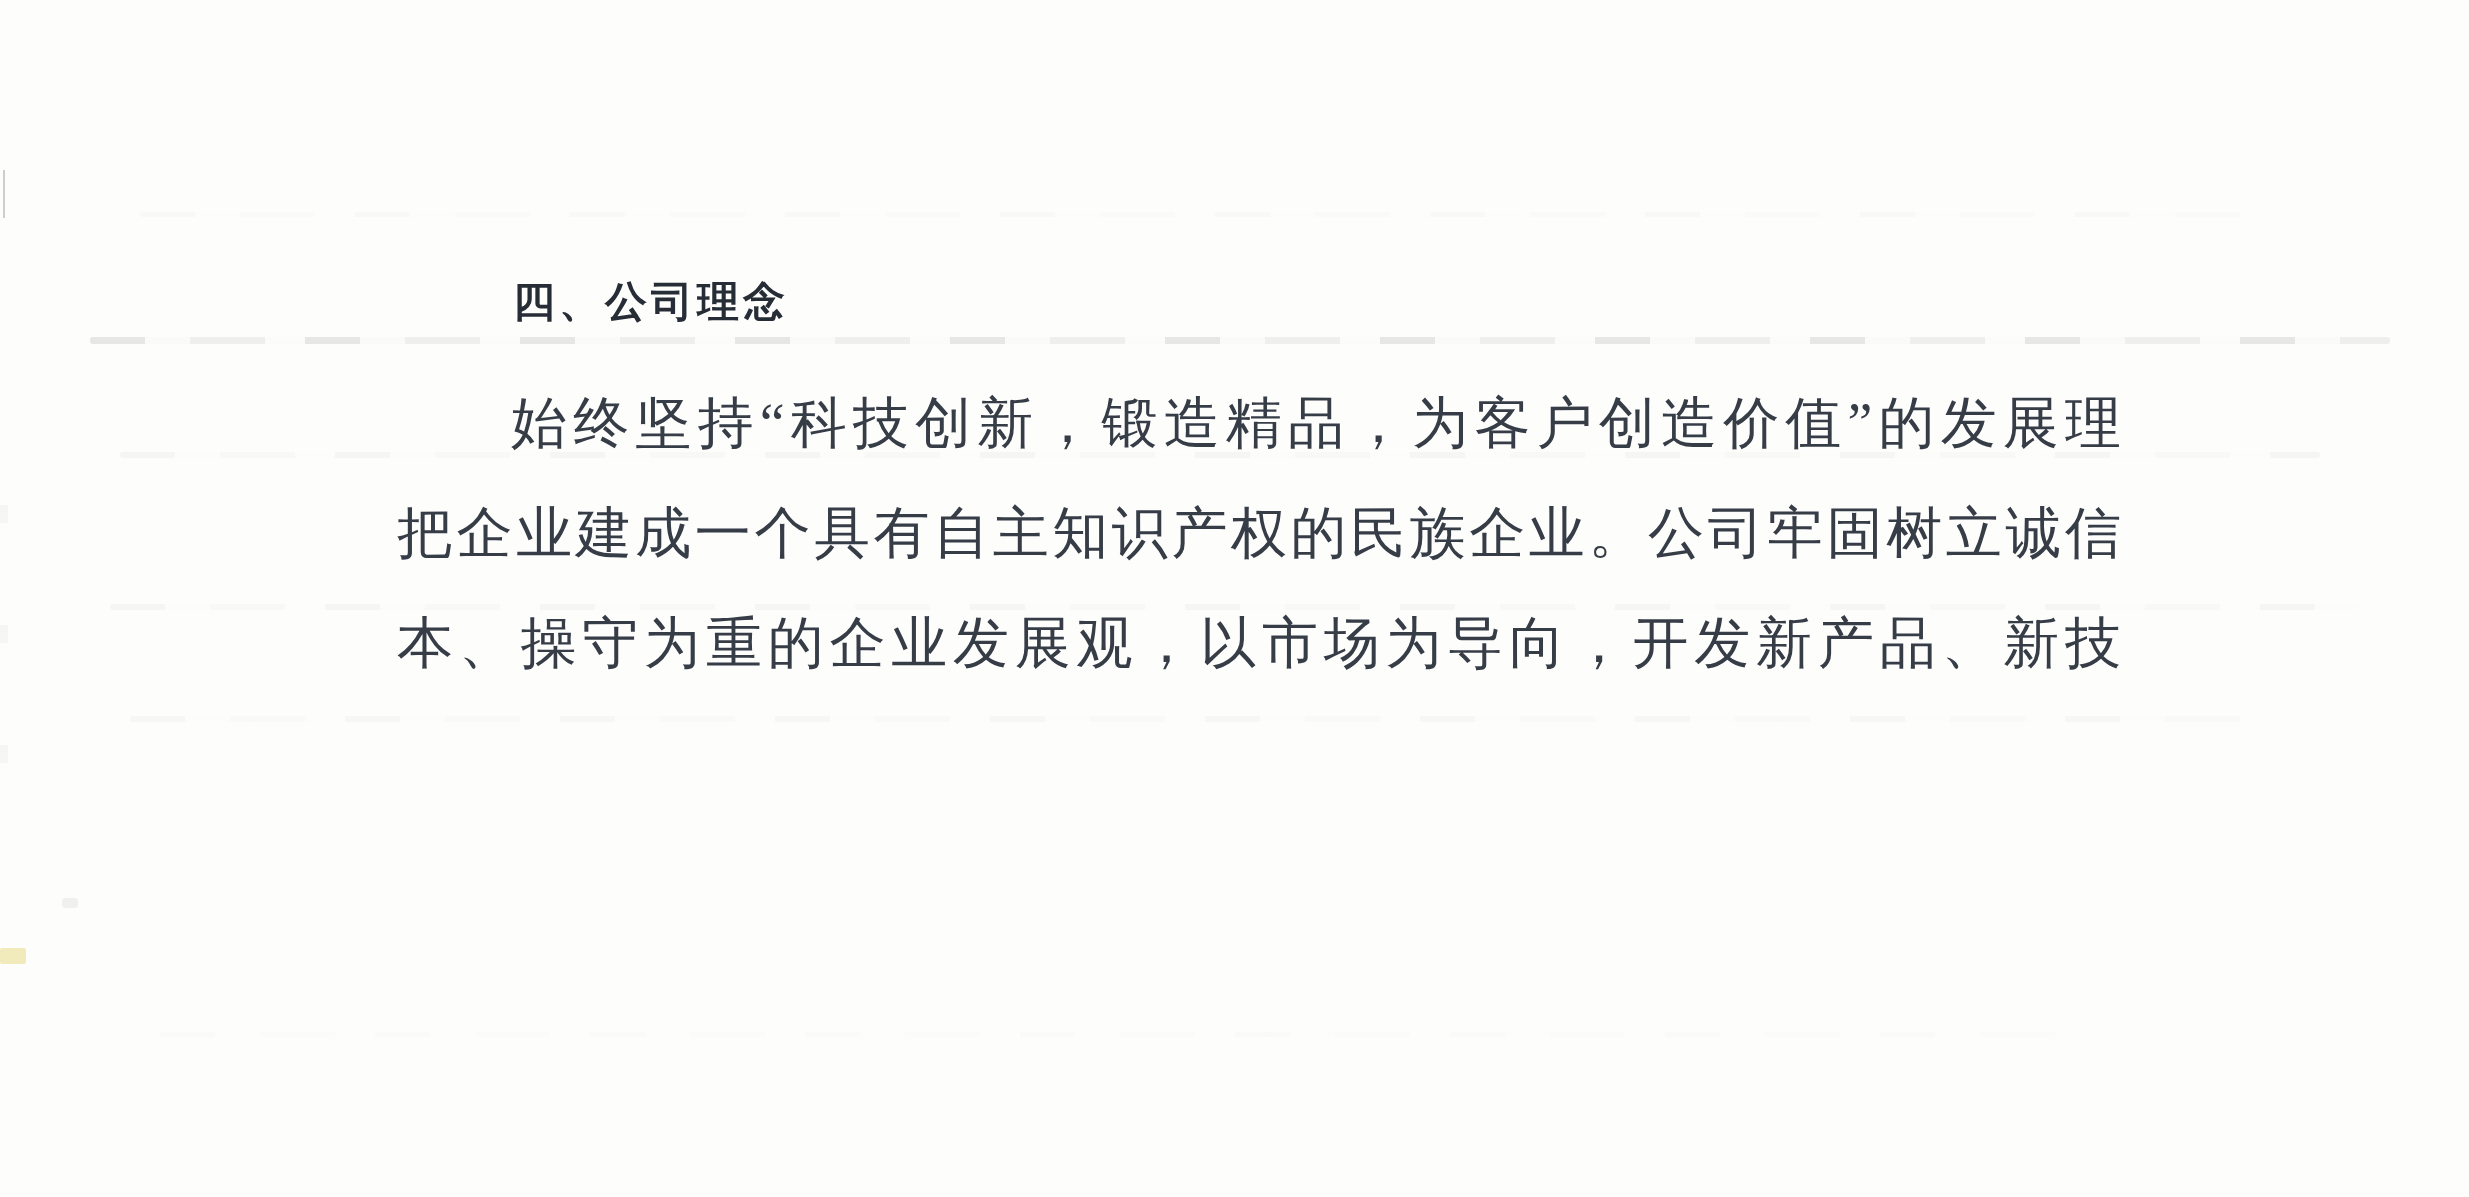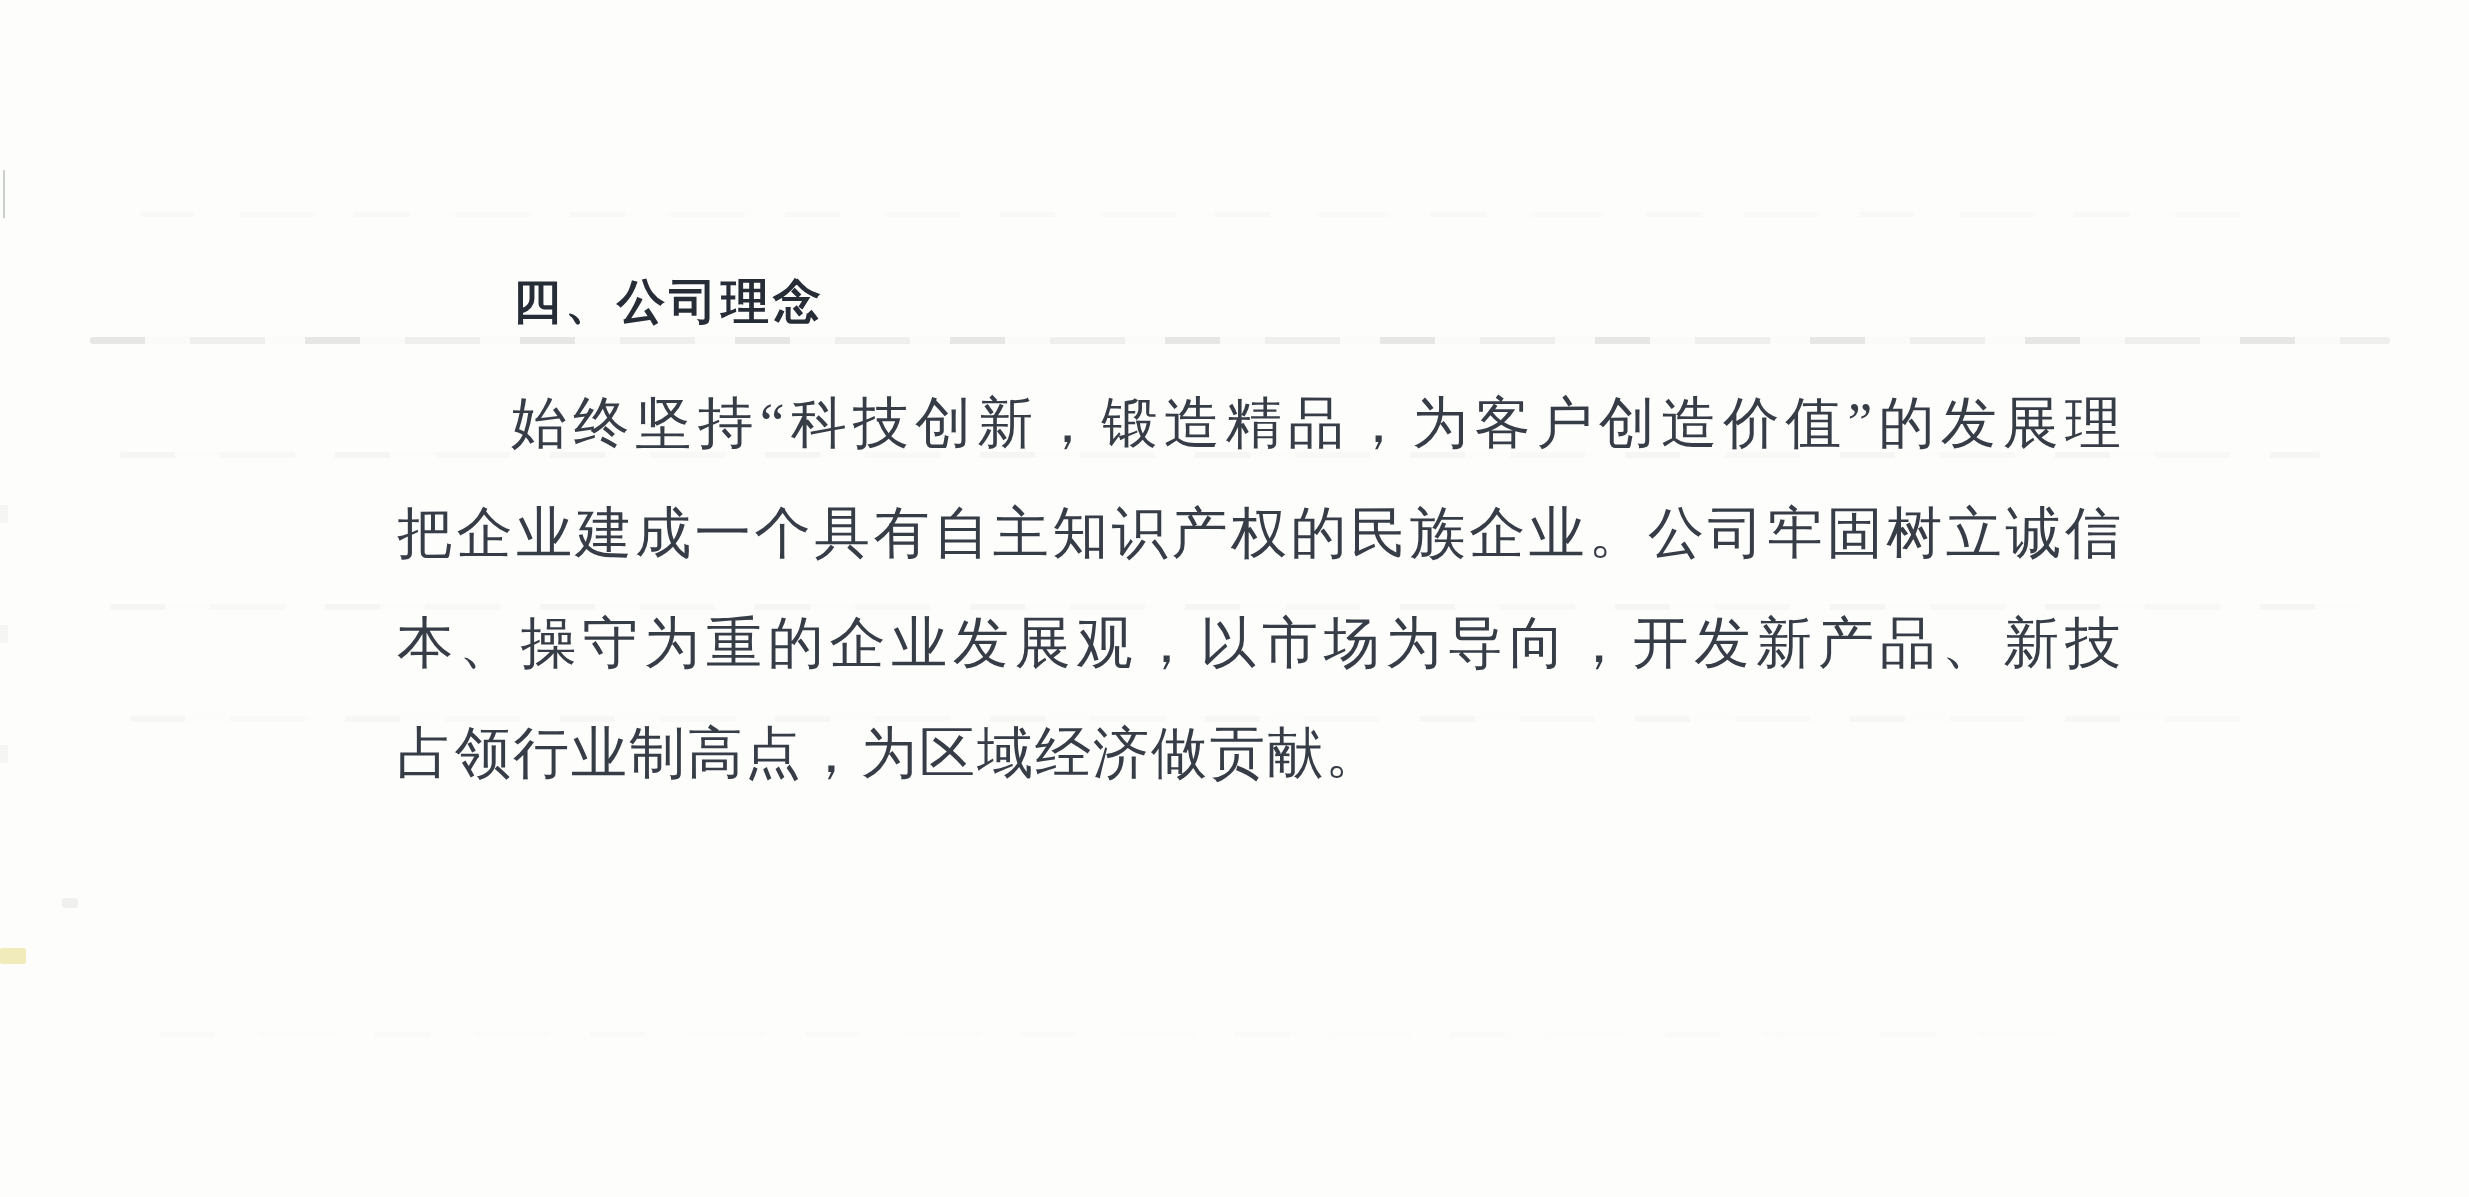--- a/index.html
+++ b/index.html
@@ -14,21 +14,21 @@
     background: #fdfdfc;
     overflow: hidden;
     font-family: "Liberation Serif", "DejaVu Serif", serif;
   }
   
   .heading {
     position: absolute;
     left: 513px;
     top: 272px;
     margin: 0;
-    font-size: 48px;
+    font-size: 42px;
     line-height: 60px;
     font-weight: 600;
     letter-spacing: 4px;
     color: #272d36;
     white-space: nowrap;
     text-align: center;
   }
   .paragraph {
     position: absolute;
     left: 397px;
@@ -122,16 +122,15 @@
   <div class="mark-edge-smudge"></div>
   <div class="mark-gray"></div>
   <div class="mark-yellow"></div>
 
   <h1 class="heading">四、公司理念</h1>
 
   <div class="paragraph">
     <div class="line line-just line-indent">始终坚持“科技创新，锻造精品，为客户创造价值”的发展理念，</div>
     <div class="line line-just">把企业建成一个具有自主知识产权的民族企业。公司牢固树立诚信为</div>
     <div class="line line-just">本、操守为重的企业发展观，以市场为导向，开发新产品、新技术，</div>
-    <div class="line">占领行业制高点，为区域经济做贡献。</div>
   </div>
 
 </div>
 
 </body></html>

